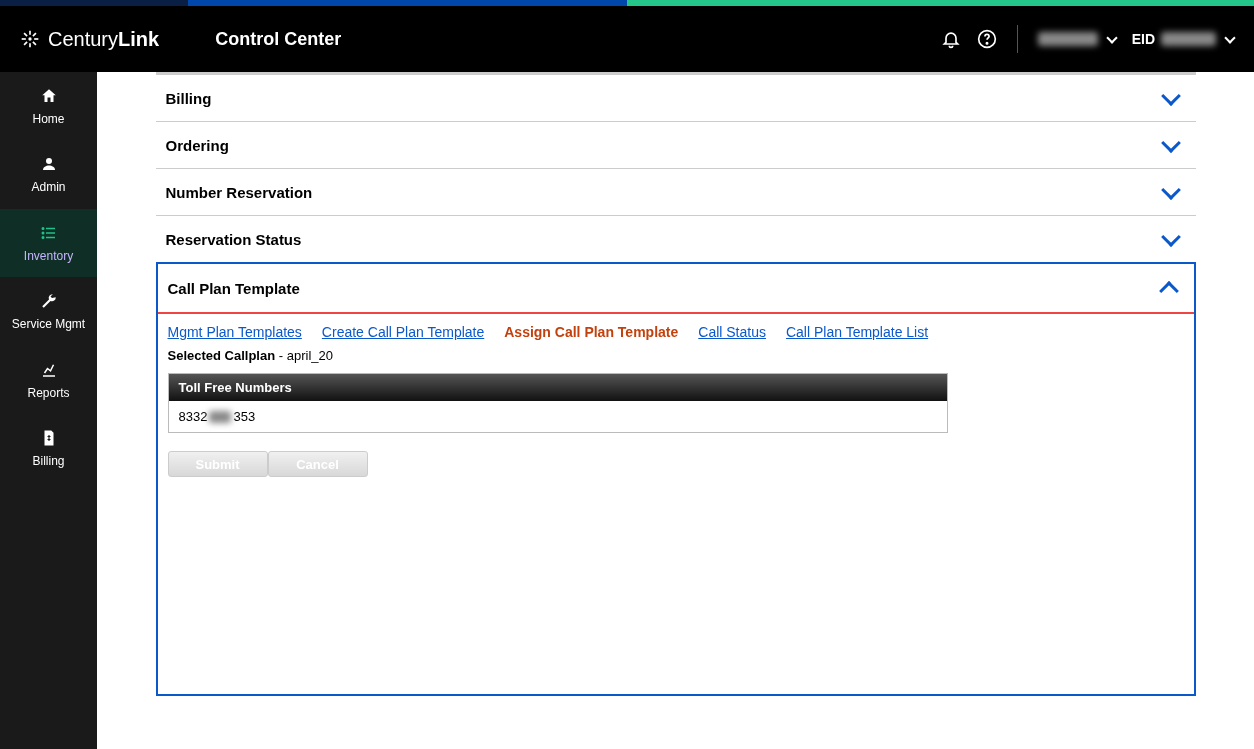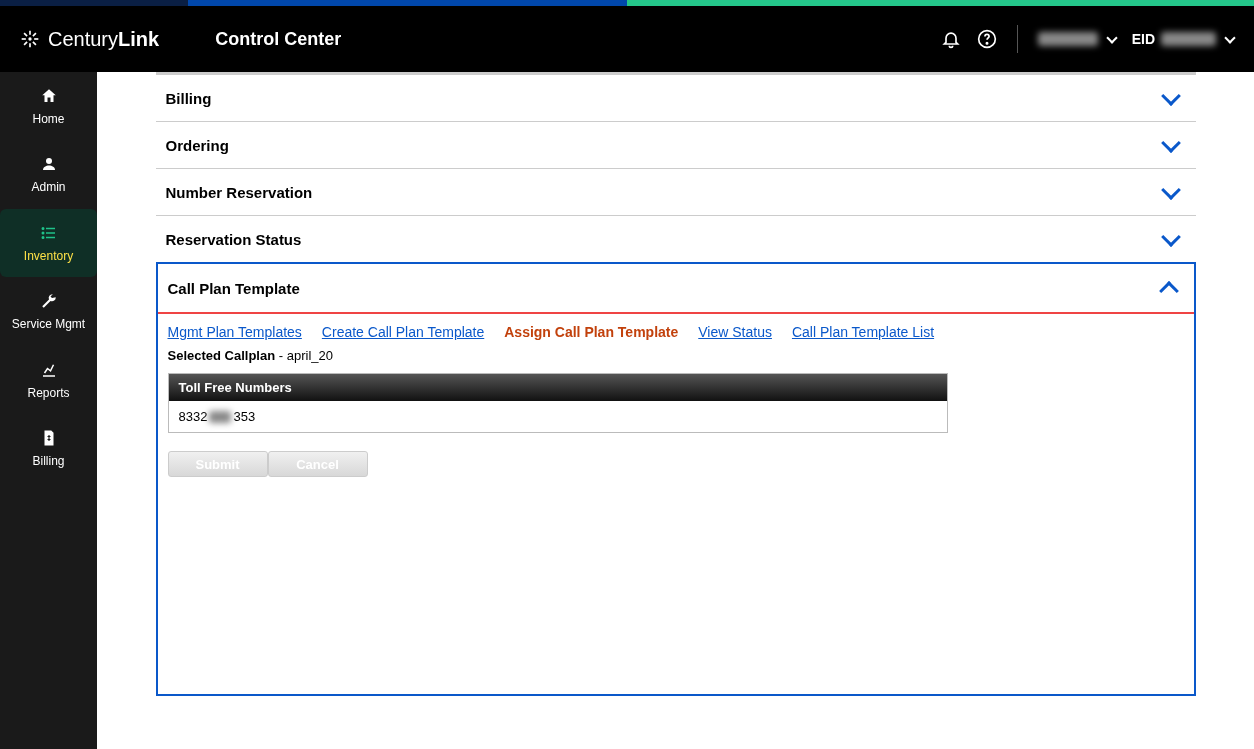--- a/index.html
+++ b/index.html
@@ -18,21 +18,21 @@
   .header-spacer { flex: 1; }
   .header-right { display: flex; align-items: center; gap: 16px; font-size: 14px; }
   .hr-divider { width: 1px; height: 28px; background: #555; margin: 0 4px; }
   .blur { filter: blur(3px); background: #888; border-radius: 3px; color: transparent; display: inline-block; }
   .chevdown { display: inline-block; width: 8px; height: 8px; border-right: 2px solid #fff; border-bottom: 2px solid #fff; transform: rotate(45deg); margin-bottom: 2px; margin-left: 4px; }
 
   .body-row { display: flex; height: calc(749px - 66px - 6px); }
 
   .sidebar { width: 97px; background: #1a1a1a; color: #fff; display: flex; flex-direction: column; }
   .side-item { display: flex; flex-direction: column; align-items: center; justify-content: center; padding: 14px 0; font-size: 12px; gap: 6px; cursor: pointer; text-align: center; line-height: 1.2; }
-  .side-item.active { background: #0f2f26; color: #fde047; border-radius: 6px; }
+  .side-item.active { background: #0f2f26; color: #c4b5fd; }
   .side-icon { width: 20px; height: 20px; display: flex; align-items: center; justify-content: center; }
 
   .main { flex: 1; background: #fff; padding: 0 28px; overflow: auto; }
   .content-wrap { width: 1040px; margin: 0 auto; }
 
   .accordion { border-top: 1px solid #ccc; display: flex; align-items: center; justify-content: space-between; padding: 14px 10px; cursor: pointer; }
   .accordion-title { font-weight: 700; font-size: 15px; color: #000; }
   .acc-chev { width: 14px; height: 14px; border-right: 3px solid #0a58ca; border-bottom: 3px solid #0a58ca; transform: rotate(45deg); margin-right: 8px; margin-bottom: 4px;}
   .acc-chev.up { transform: rotate(-135deg); margin-top: 6px; margin-bottom: 0;}
 
@@ -201,21 +201,21 @@
         <div class="accordion">
           <span class="accordion-title">Call Plan Template</span>
           <span class="acc-chev up"></span>
         </div>
 
         <div class="panel-body">
           <div class="tablinks">
             <a>Mgmt Plan Templates</a>
             <a>Create Call Plan Template</a>
             <span class="active-tab">Assign Call Plan Template</span>
-            <a>View Status</a>
+            <a>Call Status</a>
             <a>Call Plan Template List</a>
           </div>
 
           <div class="selected-line">
             <b>Selected Callplan</b> - <span>april_20</span>
           </div>
 
           <div class="toll-table">
             <div class="toll-head">Toll Free Numbers</div>
             <div class="toll-cell">

